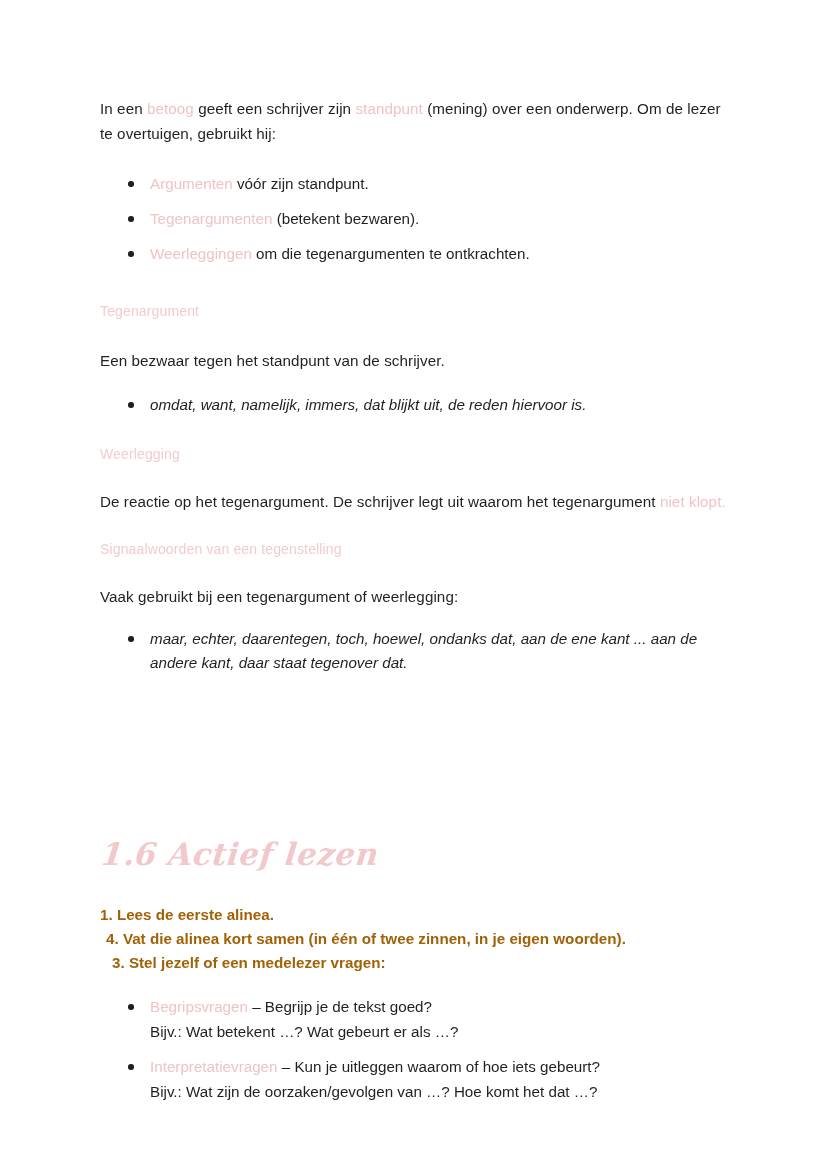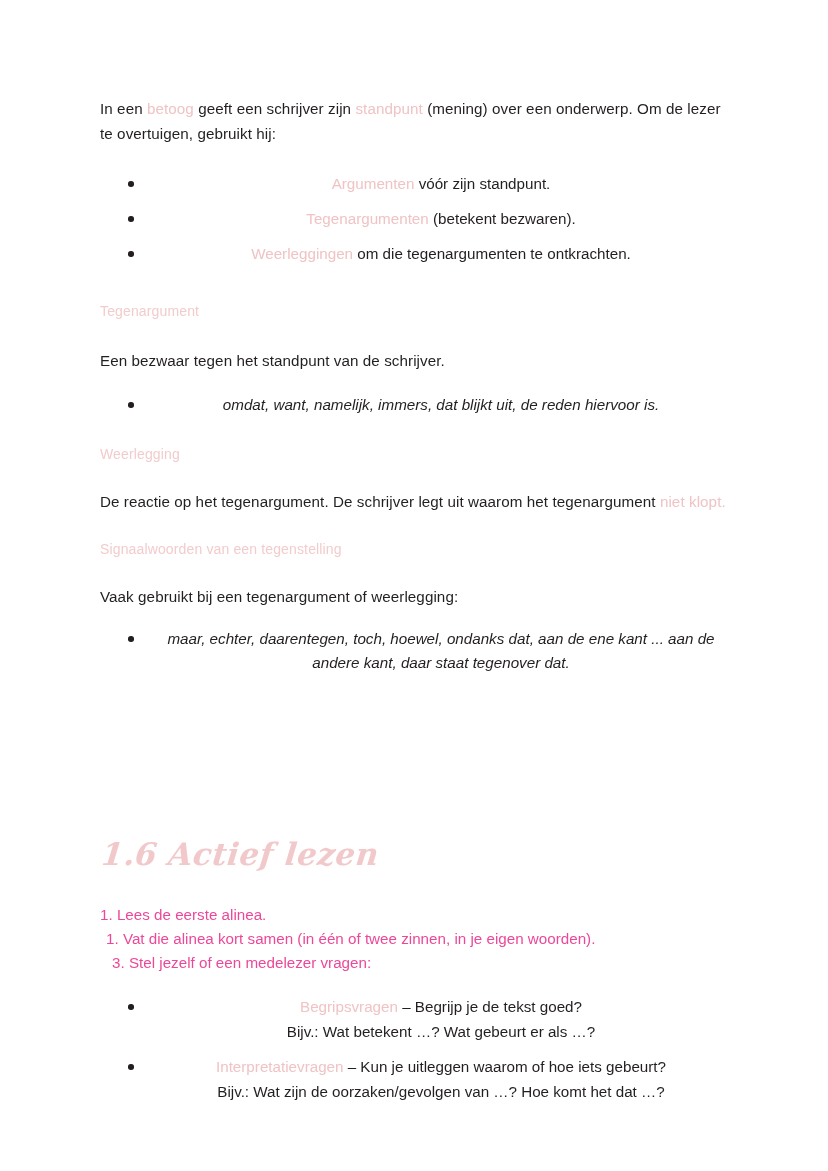--- a/index.html
+++ b/index.html
@@ -47,21 +47,20 @@
     margin: 0;
     font-weight: 400;
     letter-spacing: .01em;
   }
 
   
   ul.bullets {
     list-style: none;
     margin: 0;
     padding: 0;
-    text-align: center;
   }
   ul.bullets > li {
     position: relative;
     padding-left: 50px;
     font-size: 15.2px;
     line-height: 24px;
     margin: 0 0 11px 0;
   }
   ul.bullets > li:last-child { margin-bottom: 0; }
   ul.bullets > li .dot {
@@ -83,21 +82,22 @@
     line-height: 24px;
     margin-top: 1px;
     color: #231f20;
   }
 
   
   .numlist { margin: 0; padding: 0; list-style: none; }
   .numlist li {
     font-size: 15.2px;
     line-height: 24px;
-    color: #ec4899;
+    color: #a16207;
+    font-weight: bold;
   }
   .numlist li.n1 { padding-left: 0px; }
   .numlist li.n2 { padding-left: 6px; }
   .numlist li.n3 { padding-left: 12px; }
 
   
   .script-heading {
     font-family: "DejaVu Serif", serif;
     font-style: italic;
     font-weight: 700;
@@ -183,21 +183,21 @@
     </ul>
 
     <div class="gap-160"></div>
 
     <p class="script-heading">1.6 Actief lezen</p>
 
     <div class="gap-30"></div>
 
     <ol class="numlist">
       <li class="n1">1. Lees de eerste alinea.</li>
-      <li class="n2">1. Vat die alinea kort samen (in één of twee zinnen, in je eigen woorden).</li>
+      <li class="n2">4. Vat die alinea kort samen (in één of twee zinnen, in je eigen woorden).</li>
       <li class="n3">3. Stel jezelf of een medelezer vragen:</li>
     </ol>
 
     <div class="gap-20"></div>
 
     <ul class="bullets">
       <li>
         <span class="dot"></span><span class="pink">Begripsvragen</span><span> – Begrijp je de tekst goed?</span>
         <span class="sub-example">Bijv.: Wat betekent …? Wat gebeurt er als …?</span>
       </li>

